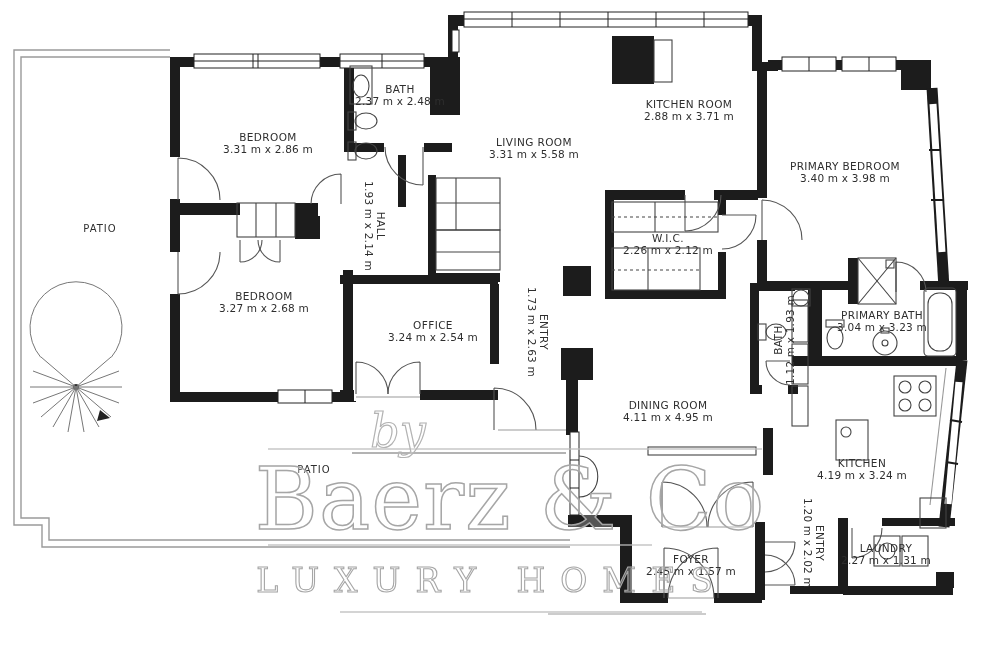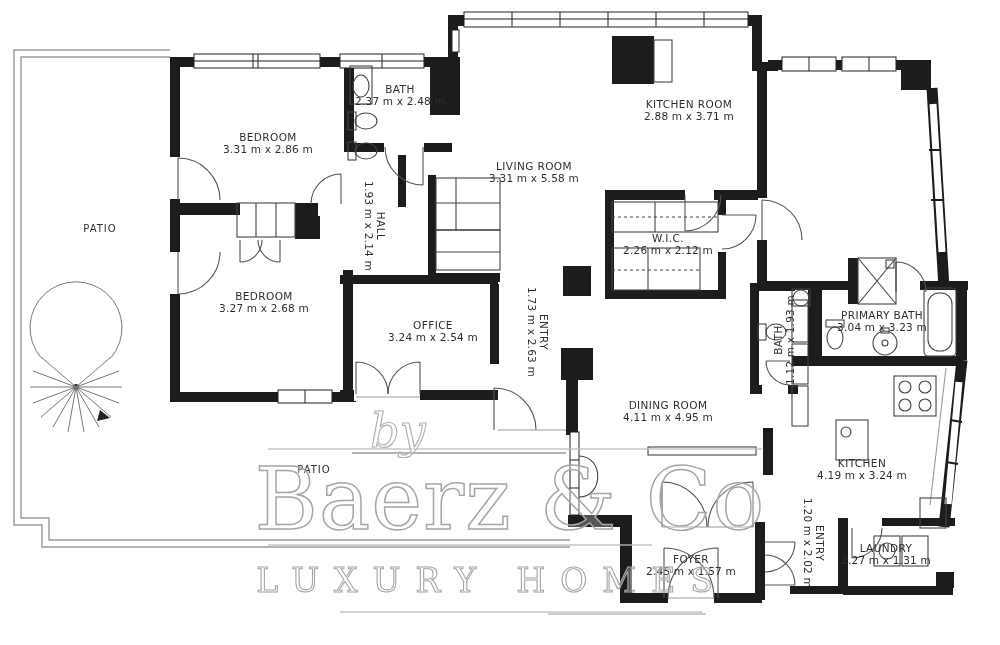--- a/index.html
+++ b/index.html
@@ -292,28 +292,32 @@
       <div class="rdims"></div>
 </div>
 <div class="room-label" style="left:268px;top:143px;">
   <div class="rname">BEDROOM</div>
       <div class="rdims">3.31 m x 2.86 m</div>
 </div>
 <div class="room-label" style="left:400px;top:95px;">
   <div class="rname">BATH</div>
       <div class="rdims">2.37 m x 2.48 m</div>
 </div>
-<div class="room-label" style="left:534px;top:148px;margin-top:24px;">
+<div class="room-label" style="left:534px;top:148px;">
   <div class="rname">LIVING ROOM</div>
       <div class="rdims">3.31 m x 5.58 m</div>
 </div>
 <div class="room-label" style="left:689px;top:110px;">
   <div class="rname">KITCHEN ROOM</div>
       <div class="rdims">2.88 m x 3.71 m</div>
 </div>
+<div class="room-label" style="left:845px;top:172px;">
+  <div class="rname">PRIMARY BEDROOM</div>
+      <div class="rdims">3.40 m x 3.98 m</div>
+</div>
 <div class="room-label v90" style="left:375px;top:226px;">
   <div class="rname">HALL</div>
       <div class="rdims">1.93 m x 2.14 m</div>
 </div>
 <div class="room-label" style="left:668px;top:244px;">
   <div class="rname">W.I.C.</div>
       <div class="rdims">2.26 m x 2.12 m</div>
 </div>
 <div class="room-label" style="left:264px;top:302px;">
   <div class="rname">BEDROOM</div>

